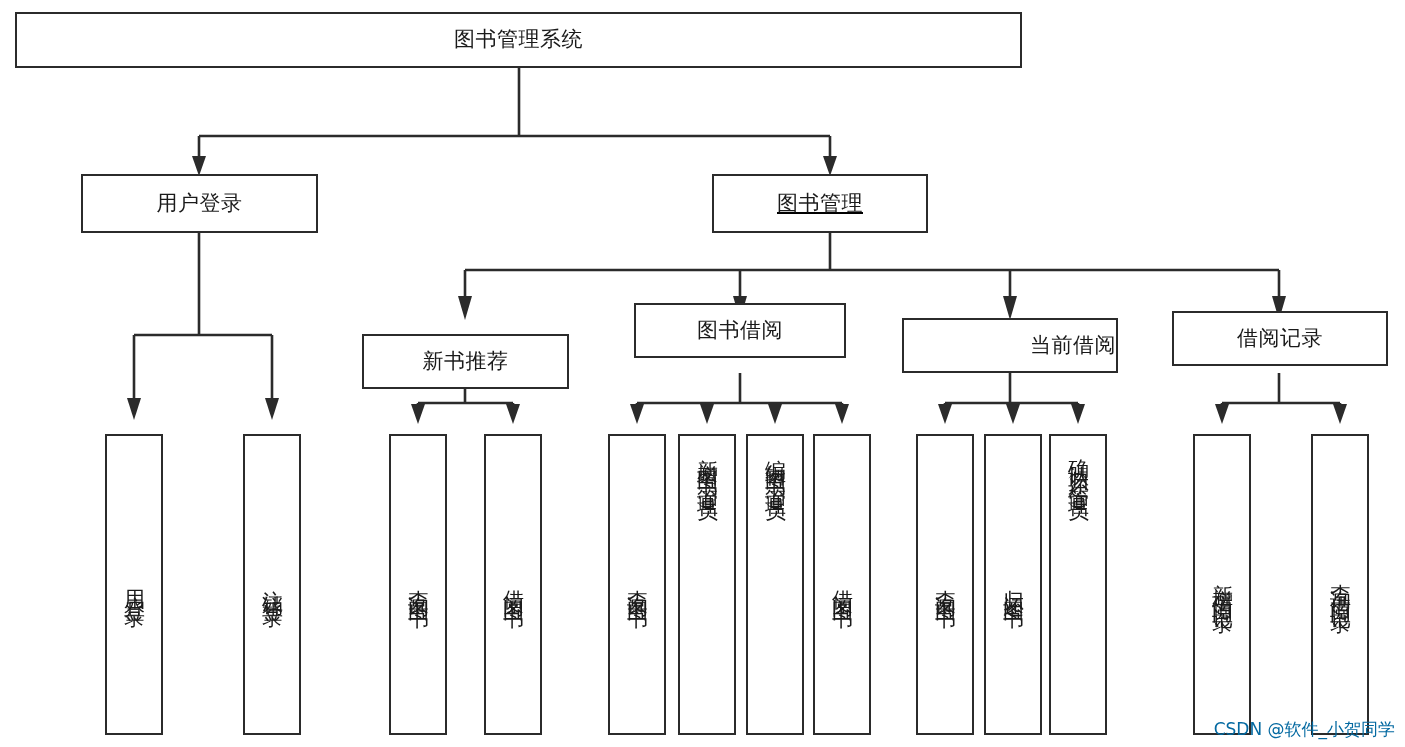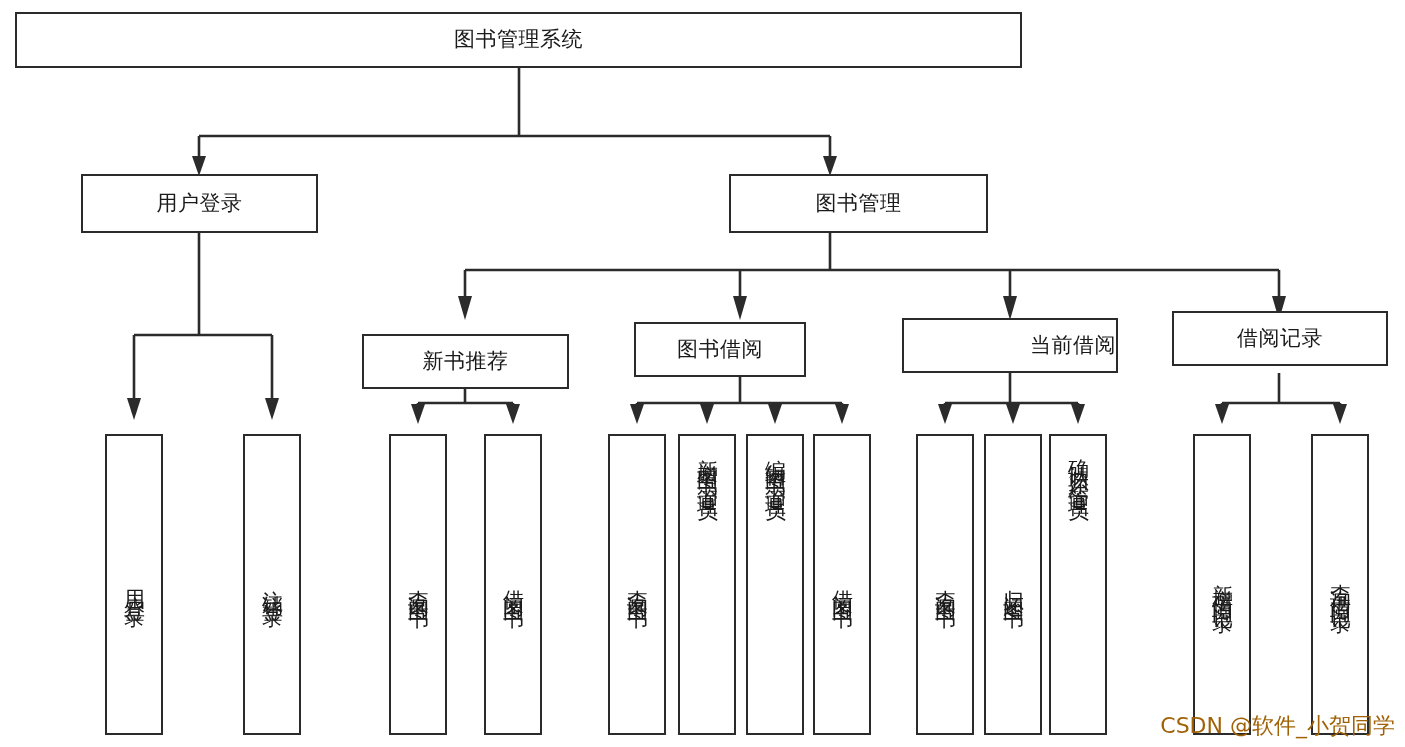--- a/index.html
+++ b/index.html
@@ -57,22 +57,22 @@
     font-size: 21px;
     color: #1a1a1a;
     letter-spacing: 6px;
     line-height: 1;
     white-space: nowrap;
   }
   .watermark {
     position: absolute;
     right: 10px;
     bottom: 6px;
-    font-size: 22px;
-    color: #a16207;
+    font-size: 17px;
+    color: #0369a1;
     white-space: nowrap;
     pointer-events: none;
   }
   svg.connectors {
     position: absolute;
     left: 0;
     top: 0;
     width: 1405px;
     height: 747px;
   }
@@ -156,28 +156,28 @@
     <polygon points="1333,404 1347,404 1340,424"></polygon>
   </svg>
 
   <div class="node-box" style="left:15px; top:12px; width:1007px; height:56px;">
     <span class="node-label-h">图书管理系统</span>
   </div>
 
   <div class="node-box" style="left:81px; top:174px; width:237px; height:59px;">
     <span class="node-label-h">用户登录</span>
   </div>
-  <div class="node-box" style="left:729px; top:174px; width:259px; height:59px;">
+  <div class="node-box" style="left:712px; top:174px; width:216px; height:59px;text-decoration:underline;">
     <span class="node-label-h">图书管理</span>
   </div>
 
   <div class="node-box" style="left:362px; top:318px; width:207px; height:55px;margin-top:16px;">
     <span class="node-label-h">新书推荐</span>
   </div>
-  <div class="node-box" style="left:634px; top:322px; width:172px; height:55px;">
+  <div class="node-box" style="left:634px; top:303px; width:212px; height:55px;">
     <span class="node-label-h">图书借阅</span>
   </div>
   <div class="node-box" style="left:902px; top:318px; width:216px; height:55px;justify-content:flex-end;">
     <span class="node-label-h">当前借阅</span>
   </div>
   <div class="node-box" style="left:1172px; top:311px; width:216px; height:55px;">
     <span class="node-label-h">借阅记录</span>
   </div>
 
   <div class="leaf-box center-v" style="left:105px; top:434px; width:58px; height:301px;">

